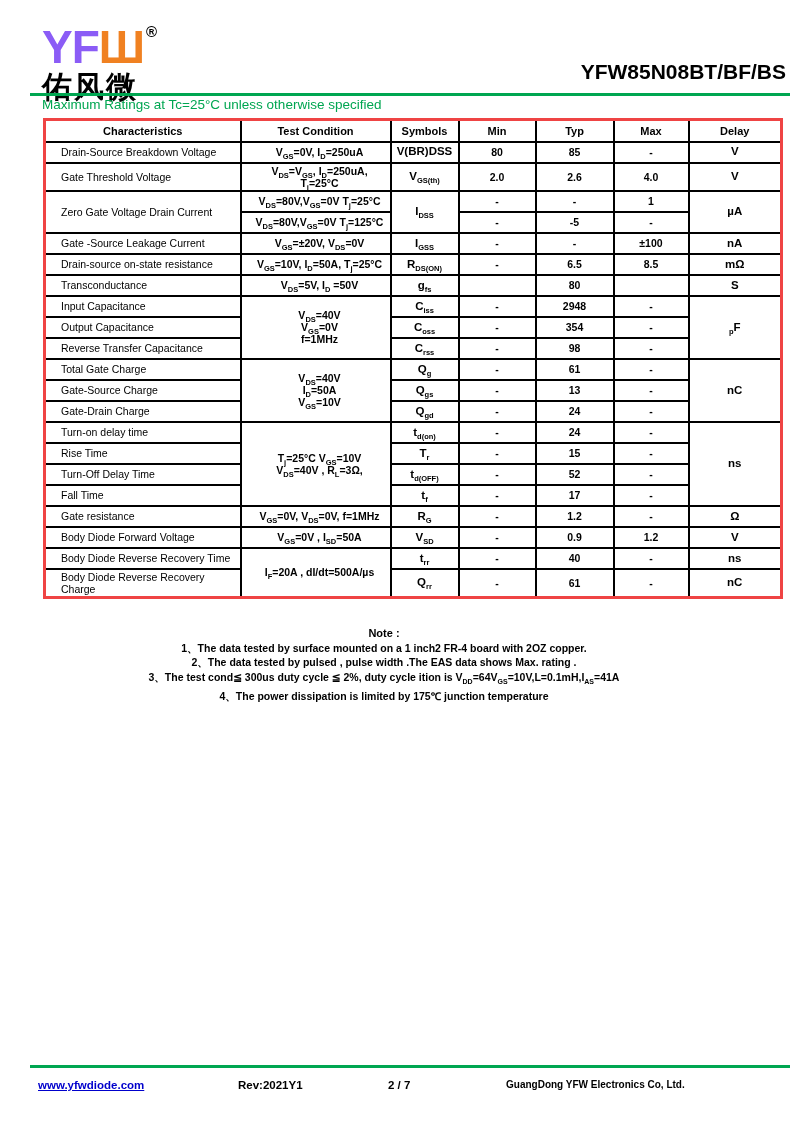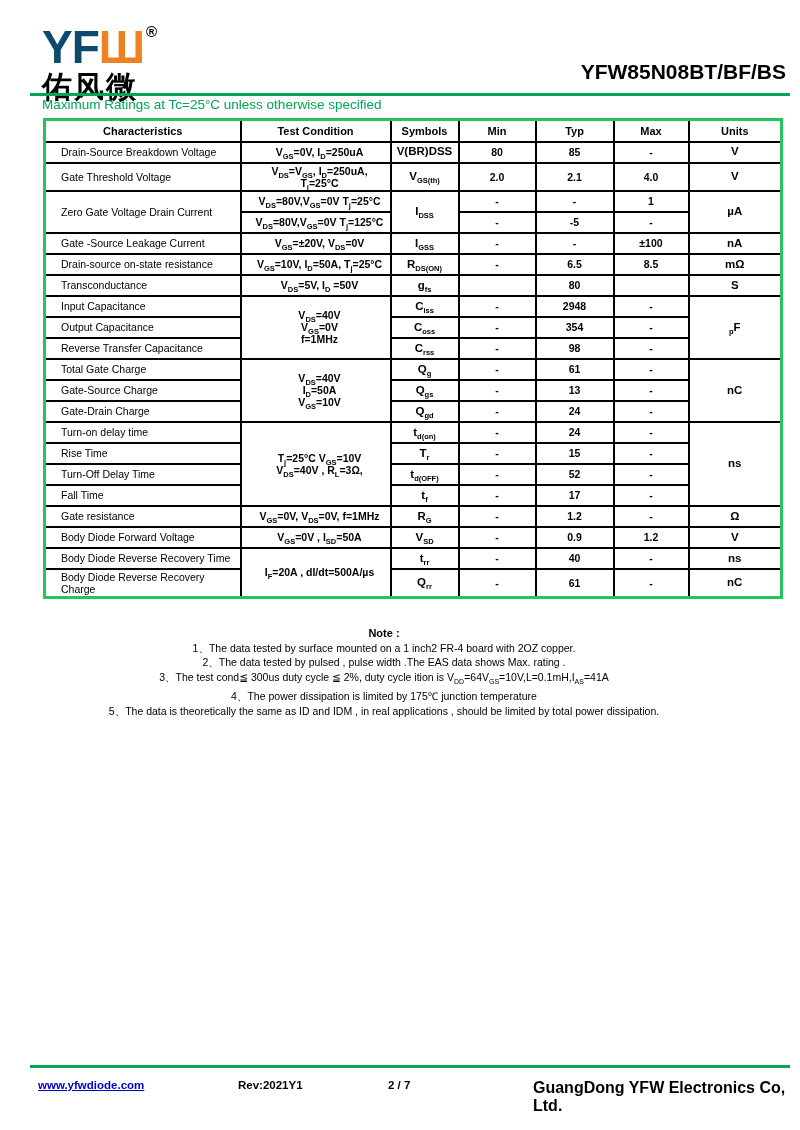--- a/index.html
+++ b/index.html
@@ -2,59 +2,59 @@
 <html><head>
 <meta charset="utf-8">
 <style>
   * { margin:0; padding:0; box-sizing:border-box; }
   body { background:#e8e8e8; font-family:"Liberation Sans", sans-serif; }
   .page { position:relative; width:800px; height:1130px; background:#ffffff; margin:0 auto; overflow:hidden; }
 
   
   .logo { position:absolute; left:42px; top:8px; }
   .logo-text { font-weight:bold; font-size:46px; line-height:48px; letter-spacing:-1px; }
-  .lg-green { color:#0c4a6e; }
+  .lg-green { color:#8b5cf6; }
   .lg-orange { color:#F08121; }
   .lg-reg { font-size:15px; font-weight:bold; color:#000; vertical-align:26px; margin-left:2px; }
   .logo-cn { font-weight:bold; font-size:30px; line-height:32px; color:#000; letter-spacing:2px; }
 
   .part-number { position:absolute; left:0; right:14px; top:60px; text-align:right;
                  font-size:21px; font-weight:bold; color:#000; }
   .rule { position:absolute; left:30px; width:760px; height:3px; background:#00A651; }
   .rule-top { top:93px; }
   .rule-bottom { top:1065px; }
   .section-title { position:absolute; left:42px; top:97px; font-size:13.5px; font-weight:normal; color:#00A651; }
 
   
   table.ratings { position:absolute; left:43px; top:118px; width:737px;
-                  border-collapse:collapse; table-layout:fixed; border:3px solid #22c55e; }
+                  border-collapse:collapse; table-layout:fixed; border:3px solid #ef4444; }
   .ratings th, .ratings td { border:2px solid #000; text-align:center; vertical-align:middle; color:#000; }
   .ratings th { font-size:11px; font-weight:bold; height:22px; padding:1px 2px; }
   .ratings td { font-size:10.5px; height:21px; padding:1px 2px; line-height:1.15; }
   .ratings td.char { text-align:left; padding-left:15px; font-weight:normal; }
   .ratings td.cond { font-weight:bold;padding-left:10px; }
   .ratings td.sym  { font-weight:bold; font-size:11.5px; }
   .ratings td.val  { font-weight:bold; }
   .ratings td.unit { font-weight:bold; font-size:11.5px; }
   .ratings tr.cont td { border-top-width:1px; }
   .ratings sub { font-size:7.5px; line-height:0; }
 
   
   .notes { position:absolute; left:24px; top:627px; width:720px; color:#000;text-align:center; }
   .note-label { font-size:11px; font-weight:bold; margin-bottom:2px; }
-  .note-item { font-size:10.5px; font-weight:normal; line-height:14.4px; }
+  .note-item { font-size:10.5px; font-weight:bold; line-height:14.4px; }
   .notes sub { font-size:7px; }
 
   
   .footer { position:absolute; left:0; top:1079px; width:800px; height:20px; }
   .footer-link { position:absolute; left:38px; font-size:11.5px; font-weight:bold;
                  color:#0000CC; text-decoration:underline; }
   .footer-rev { position:absolute; left:238px; font-size:11.5px; font-weight:bold; color:#000; }
   .footer-page { position:absolute; left:388px; font-size:11.5px; font-weight:bold; color:#000; }
-  .footer-company { position:absolute; left:533px; font-size:16px; font-weight:bold; color:#000; }
+  .footer-company { position:absolute; left:506px; font-size:10px; font-weight:bold; color:#000; }
 </style>
 </head>
 <body>
 
 <div class="page">
 
   <div class="logo">
     <div class="logo-text">
       <span class="lg-green">YF</span><span class="lg-orange">Ш</span><span class="lg-reg">®</span>
     </div>
@@ -78,39 +78,39 @@
         <col style="width:93px">
     </colgroup>
     <thead>
       <tr>
           <th>Characteristics</th>
           <th>Test Condition</th>
           <th>Symbols</th>
           <th>Min</th>
           <th>Typ</th>
           <th>Max</th>
-          <th>Units</th>
+          <th>Delay</th>
         </tr>
     </thead>
     <tbody>
         <tr>
           <td class="char">Drain-Source Breakdown Voltage</td>
           <td class="cond">V<sub>GS</sub>=0V, I<sub>D</sub>=250uA</td>
           <td class="sym">V(BR)DSS</td>
           <td class="val">80</td>
           <td class="val">85</td>
           <td class="val">-</td>
           <td class="unit">V</td>
         </tr>
         <tr>
           <td class="char">Gate Threshold Voltage</td>
           <td class="cond">V<sub>DS</sub>=V<sub>GS</sub>, I<sub>D</sub>=250uA, T<sub>j</sub>=25°C</td>
           <td class="sym">V<sub>GS(th)</sub></td>
           <td class="val">2.0</td>
-          <td class="val">2.1</td>
+          <td class="val">2.6</td>
           <td class="val">4.0</td>
           <td class="unit">V</td>
         </tr>
         <tr>
           <td rowspan="2" class="char">Zero Gate Voltage Drain Current</td>
           <td class="cond">V<sub>DS</sub>=80V,V<sub>GS</sub>=0V T<sub>j</sub>=25°C</td>
           <td rowspan="2" class="sym">I<sub>DSS</sub></td>
           <td class="val">-</td>
           <td class="val">-</td>
           <td class="val">1</td>
@@ -263,21 +263,20 @@
       </tbody>
   </table>
 
   <div class="notes">
     <div class="note-label">Note :</div>
     <div>
         <div class="note-item">1、The data tested by surface mounted on a 1 inch2 FR-4 board with 2OZ copper.</div>
         <div class="note-item">2、The data tested by pulsed , pulse width .The EAS data shows Max. rating .</div>
         <div class="note-item">3、The test cond≦ 300us duty cycle ≦ 2%, duty cycle ition is V<sub>DD</sub>=64V<sub>GS</sub>=10V,L=0.1mH,I<sub>AS</sub>=41A</div>
         <div class="note-item">4、The power dissipation is limited by 175℃ junction temperature</div>
-        <div class="note-item">5、The data is theoretically the same as ID and IDM , in real applications , should be limited by total power dissipation.</div>
       </div>
   </div>
 
   <div class="rule rule-bottom"></div>
   <div class="footer">
     <a href="#" class="footer-link">www.yfwdiode.com</a>
     <span class="footer-rev">Rev:2021Y1</span>
     <span class="footer-page">2 / 7</span>
     <span class="footer-company">GuangDong YFW Electronics Co, Ltd.</span>
   </div>

